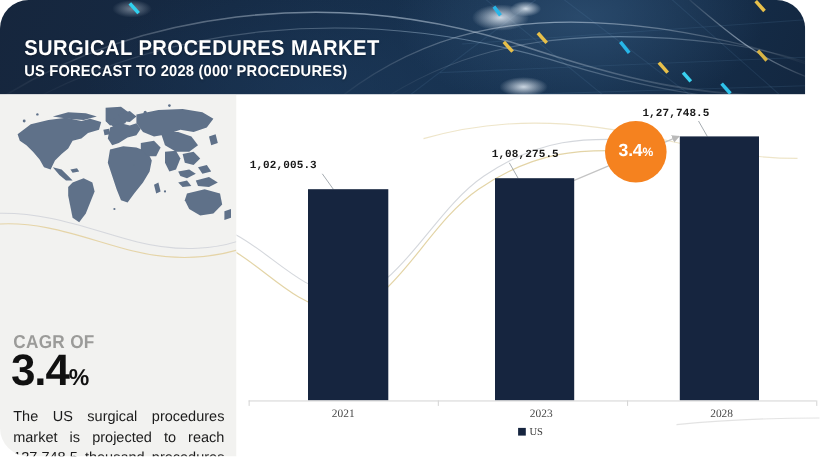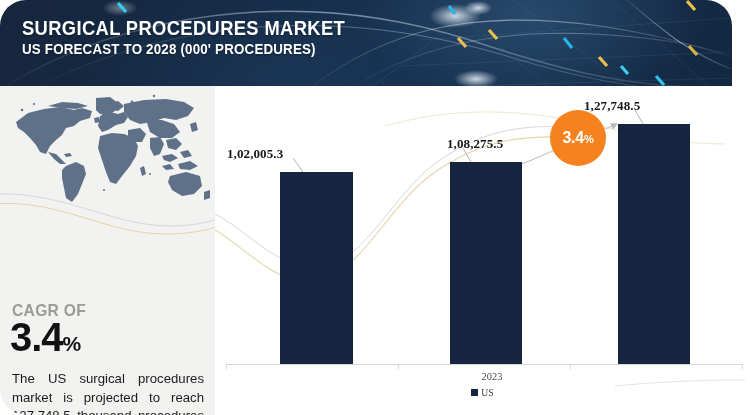--- a/index.html
+++ b/index.html
@@ -14,21 +14,21 @@
   .header {
     position:absolute; left:0; top:0; width:732px; height:86px;
     border-radius:26px 26px 0 0;
     background:
       radial-gradient(ellipse 240px 130px at 72% 18%, rgba(70,110,150,.40) 0%, rgba(70,110,150,0) 70%),
       radial-gradient(ellipse 300px 160px at 40% 100%, rgba(30,60,95,.55) 0%, rgba(30,60,95,0) 72%),
       linear-gradient(110deg,#16263d 0%,#152a44 28%,#16304d 55%,#16314f 74%,#132740 100%);
     overflow:hidden;
   }
   .header-svg { position:absolute; inset:0; width:100%; height:100%; }
-  .header-text { position:absolute; left:22px; top:18px; z-index:3; }
+  .header-text { position:absolute; left:22px; top:34px; z-index:3; }
   .title {
     color:#ffffff; font-size:19.5px; font-weight:bold;
     letter-spacing:.4px; line-height:1.08;
     font-family:"Liberation Sans Narrow","Liberation Sans",sans-serif;
     transform:scaleX(.94); transform-origin:left center;
     text-shadow:0 1px 2px rgba(0,0,0,.35);
   }
   .subtitle {
     color:#ffffff; font-size:14.2px; font-weight:bold;
     letter-spacing:.2px; margin-top:3px; line-height:1.1;
@@ -75,23 +75,23 @@
     background:#ffffff; overflow:hidden;
   }
   .deco { position:absolute; left:-30px; top:0; width:565px; height:329px; }
 
   .plot { position:absolute; left:0; top:0; width:535px; height:329px; }
 
   .bar {
     position:absolute; background:#16253f;
   }
   .bar-label {
-    position:absolute; color:#171717; font-size:13px; font-weight:bold;
+    position:absolute; color:#171717; font-size:10px; font-weight:bold;
     letter-spacing:.1px; white-space:nowrap;
-    font-family:Liberation Serif, serif;
+    font-family:Liberation Mono, monospace;
   }
   .axis-line {
     position:absolute; left:11px; top:278px; width:516px; height:1px;
     background:#d7d7d7;
   }
   .tick {
     position:absolute; top:278px; width:1px; height:5px; background:#d7d7d7;
   }
   .cat-label {
     position:absolute; top:285px; color:#4a4a4a; font-size:10.4px;
@@ -295,21 +295,23 @@
     <div class="bar-label" style="left:12px; top:60px;">1,02,005.3</div>
     <div class="bar-label" style="left:196px; top:50px;margin-left:36px;">1,08,275.5</div>
     <div class="bar-label" style="left:369px; top:12px;">1,27,748.5</div>
 
     <div class="axis-line"></div>
     <div class="tick" style="left:11px;"></div>
     <div class="tick" style="left:183px;"></div>
     <div class="tick" style="left:355px;"></div>
     <div class="tick" style="left:527px;"></div>
 
+    <div class="cat-label" style="left:37px;">2021</div>
     <div class="cat-label" style="left:217px;">2023</div>
+    <div class="cat-label" style="left:381px;">2028</div>
 
     <div class="legend">
       <span class="legend-swatch"></span>
       <span class="legend-text">US</span>
     </div>
 
     <div class="badge">
       <span class="badge-text"><span>3.4</span><span class="sm">%</span></span>
     </div>
 

